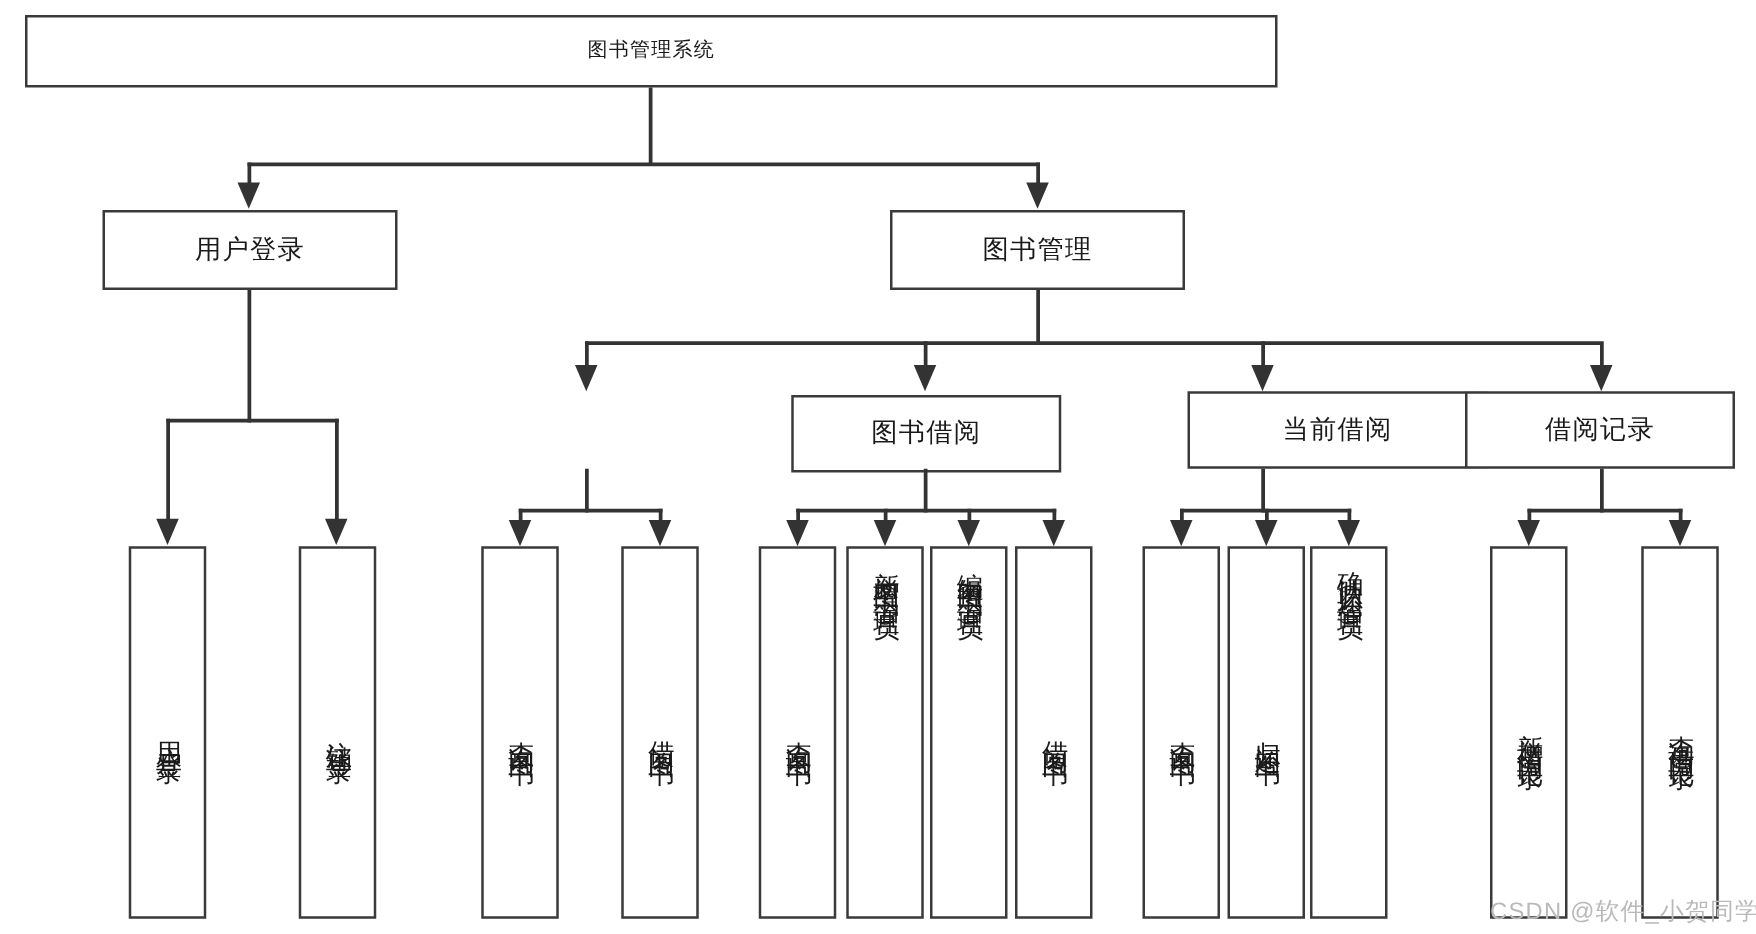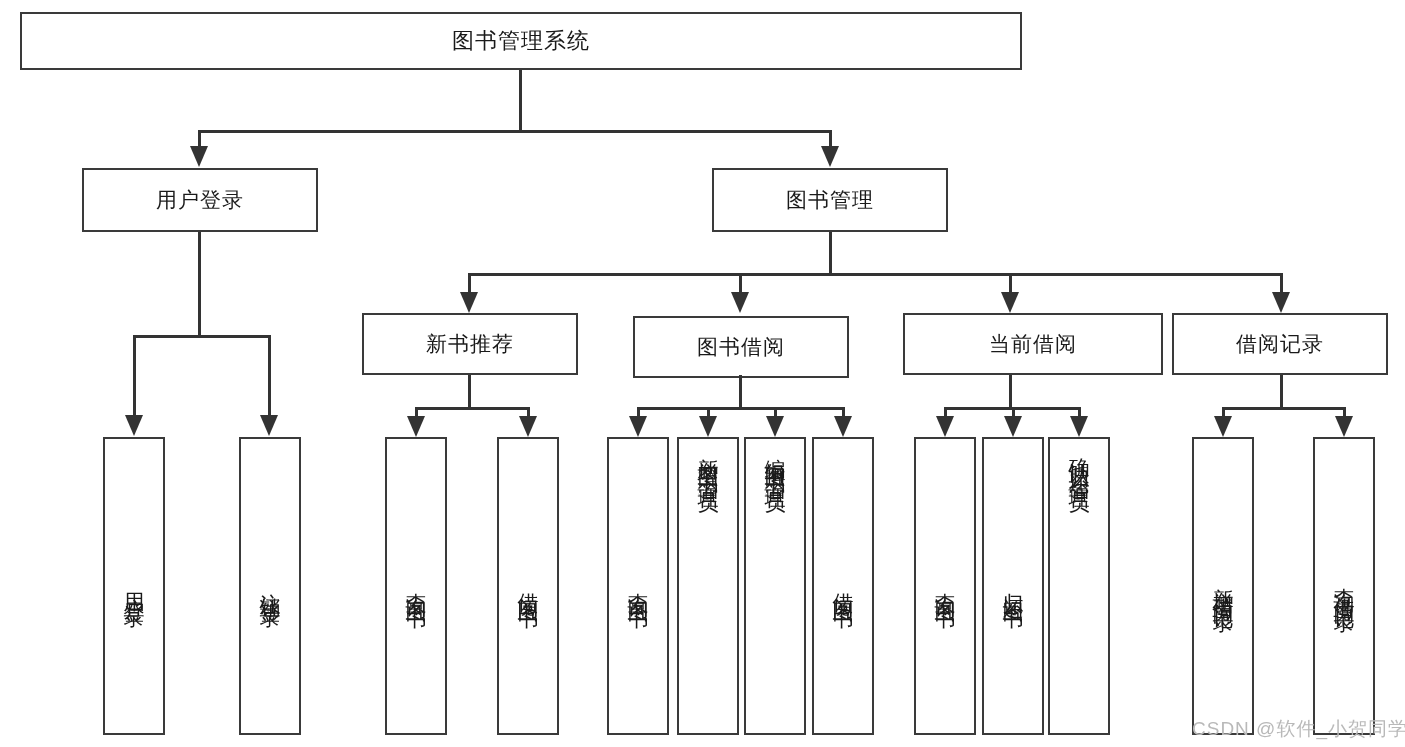--- a/index.html
+++ b/index.html
@@ -29,21 +29,21 @@
     justify-content: center;
     color: #1a1a1a;
   }
   .node.h {
     font-size: 21px;
     line-height: 1.2;
     letter-spacing: 1px;
     white-space: nowrap;
   }
   .node.root {
-    font-size: 22px;
+    font-size: 16px;
   }
   
   .node.v {
     align-items: flex-start;
     justify-content: center;
     padding-top: 0;
   }
   .node.v .vtext {
     writing-mode: vertical-rl;
     text-orientation: upright;
@@ -122,27 +122,24 @@
   <div class="edge hline" style="left:468px; top:273px; width:812px;"></div>
   <div class="edge vline" style="left:468px; top:273px; height:22px;"></div>
   <div class="arrow" style="left:460px; top:292px;"></div>
   <div class="edge vline" style="left:739px; top:273px; height:22px;"></div>
   <div class="arrow" style="left:731px; top:292px;"></div>
   <div class="edge vline" style="left:1009px; top:273px; height:22px;"></div>
   <div class="arrow" style="left:1001px; top:292px;"></div>
   <div class="edge vline" style="left:1280px; top:273px; height:22px;"></div>
   <div class="arrow" style="left:1272px; top:292px;"></div>
 
-  <div class="node h" style="left:362px; top:313px; width:216px; height:62px;">
-    <span>新书推荐</span>
-  </div>
   <div class="node h" style="left:633px; top:316px; width:216px; height:62px;">
     <span>图书借阅</span>
   </div>
-  <div class="node h" style="left:903px; top:313px; width:260px; height:62px;">
+  <div class="node h" style="left:950px; top:313px; width:240px; height:62px;">
     <span>当前借阅</span>
   </div>
   <div class="node h" style="left:1172px; top:313px; width:216px; height:62px;">
     <span>借阅记录</span>
   </div>
 
   <div class="edge vline" style="left:468px; top:375px; height:35px;"></div>
   <div class="edge hline" style="left:415px; top:407px; width:115px;"></div>
   <div class="edge vline" style="left:415px; top:407px; height:12px;"></div>
   <div class="arrow" style="left:407px; top:416px;"></div>

